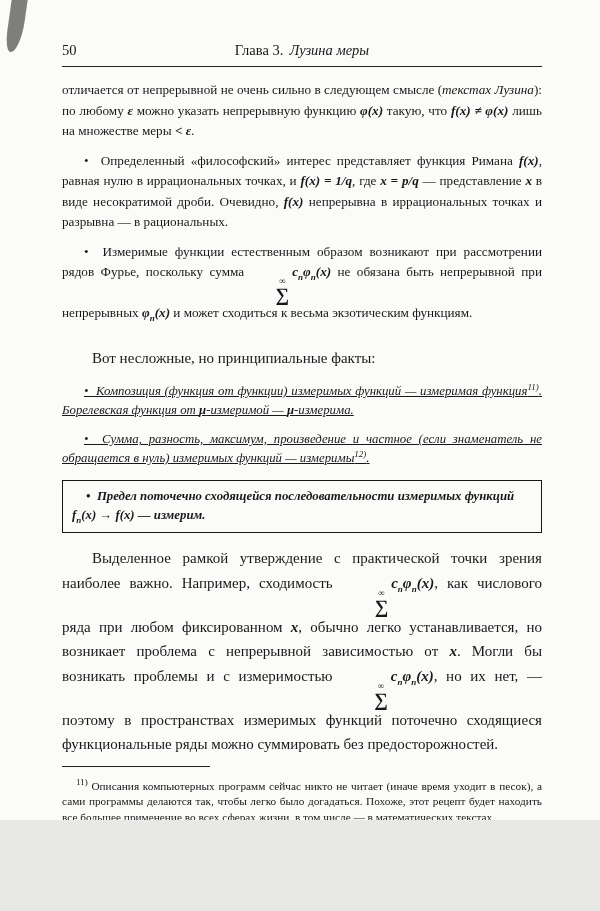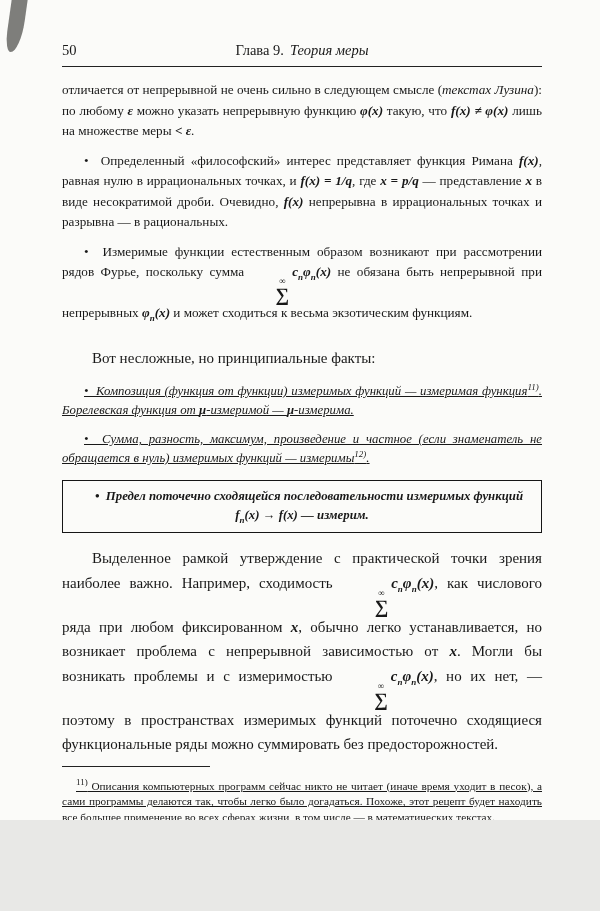--- a/index.html
+++ b/index.html
@@ -24,46 +24,46 @@
   .pnum{position:absolute;left:0;top:0;}
   .ptitle i{margin-left:6px;}
 
   p{margin:0 0 9px;text-align:justify;}
   .small{font-size:13.2px;line-height:20.5px;}
   .main{font-size:15px;line-height:24.5px;}
   .bullet{text-indent:22px;}
   .indent{text-indent:30px;}
   .fact{font-style:italic;font-size:12.8px;line-height:19px;margin-bottom:10px;text-indent:22px;text-decoration:underline;}
   .boxed{border:1.6px solid #161616;padding:6px 9px 7px;margin:12px 0 13px;
-    font-style:italic;font-weight:bold;font-size:12.8px;line-height:19px;text-indent:14px;text-align:center;}
+    font-style:italic;font-weight:bold;font-size:12.8px;line-height:19px;text-indent:14px;}
   b{font-style:italic;font-weight:bold;}
   sup{font-size:9px;line-height:0;}
   sub{font-size:9px;line-height:0;}
   .sum{display:inline-flex;flex-direction:column;align-items:center;
     vertical-align:-8px;line-height:1;margin:0 3px;}
   .sum .lim{font-size:9px;line-height:9px;}
   .sum .sig{font-size:19px;line-height:17px;font-weight:bold;}
   .proof-mark{font-style:normal;}
 
   footer{margin-top:6px;}
   .fnrule{width:148px;border-top:1.1px solid #222;margin:4px 0 5px;}
-  .fn{font-size:11.3px;line-height:15.8px;margin:12px 0 2px;text-align:justify;text-indent:14px;text-decoration:underline;}
+  .fn{font-size:11.3px;line-height:15.8px;margin:12px 0 2px;text-align:justify;text-indent:14px;}
 </style>
 </head>
 <body>
 
 <div class="page">
 
   <div class="artifact art-top"></div>
   <div class="artifact art-bottom"></div>
   <div class="artifact art-br"></div>
 
   <header class="pagehead">
     <span class="pnum">50</span>
-    <span class="ptitle"><span>Глава 9.</span><i>Теория меры</i></span>
+    <span class="ptitle"><span>Глава 3.</span><i>Лузина меры</i></span>
   </header>
 
   <main>
     <p class="small">отличается от непрерывной не очень сильно в следующем смысле (<i>текстах Лузина</i>): по любому <b>ε</b> можно указать непрерывную функцию <b>φ(x)</b> такую, что <b>f(x) ≠ φ(x)</b> лишь на множестве меры <b>&lt; ε</b>.</p>
 
     <p class="small bullet">•&nbsp;&nbsp;Определенный «философский» интерес представляет функция Римана <b>f(x)</b>, равная нулю в иррациональных точках, и <b>f(x) = 1/q</b>, где <b>x = p/q</b> — представление <b>x</b> в виде несократимой дроби. Очевидно, <b>f(x)</b> непрерывна в иррациональных точках и разрывна — в рациональных.</p>
 
     <p class="small bullet">•&nbsp;&nbsp;Измеримые функции естественным образом возникают при рассмотрении рядов Фурье, поскольку сумма <span class="sum">
           <span class="lim">∞</span>
           <span class="sig">∑</span>

